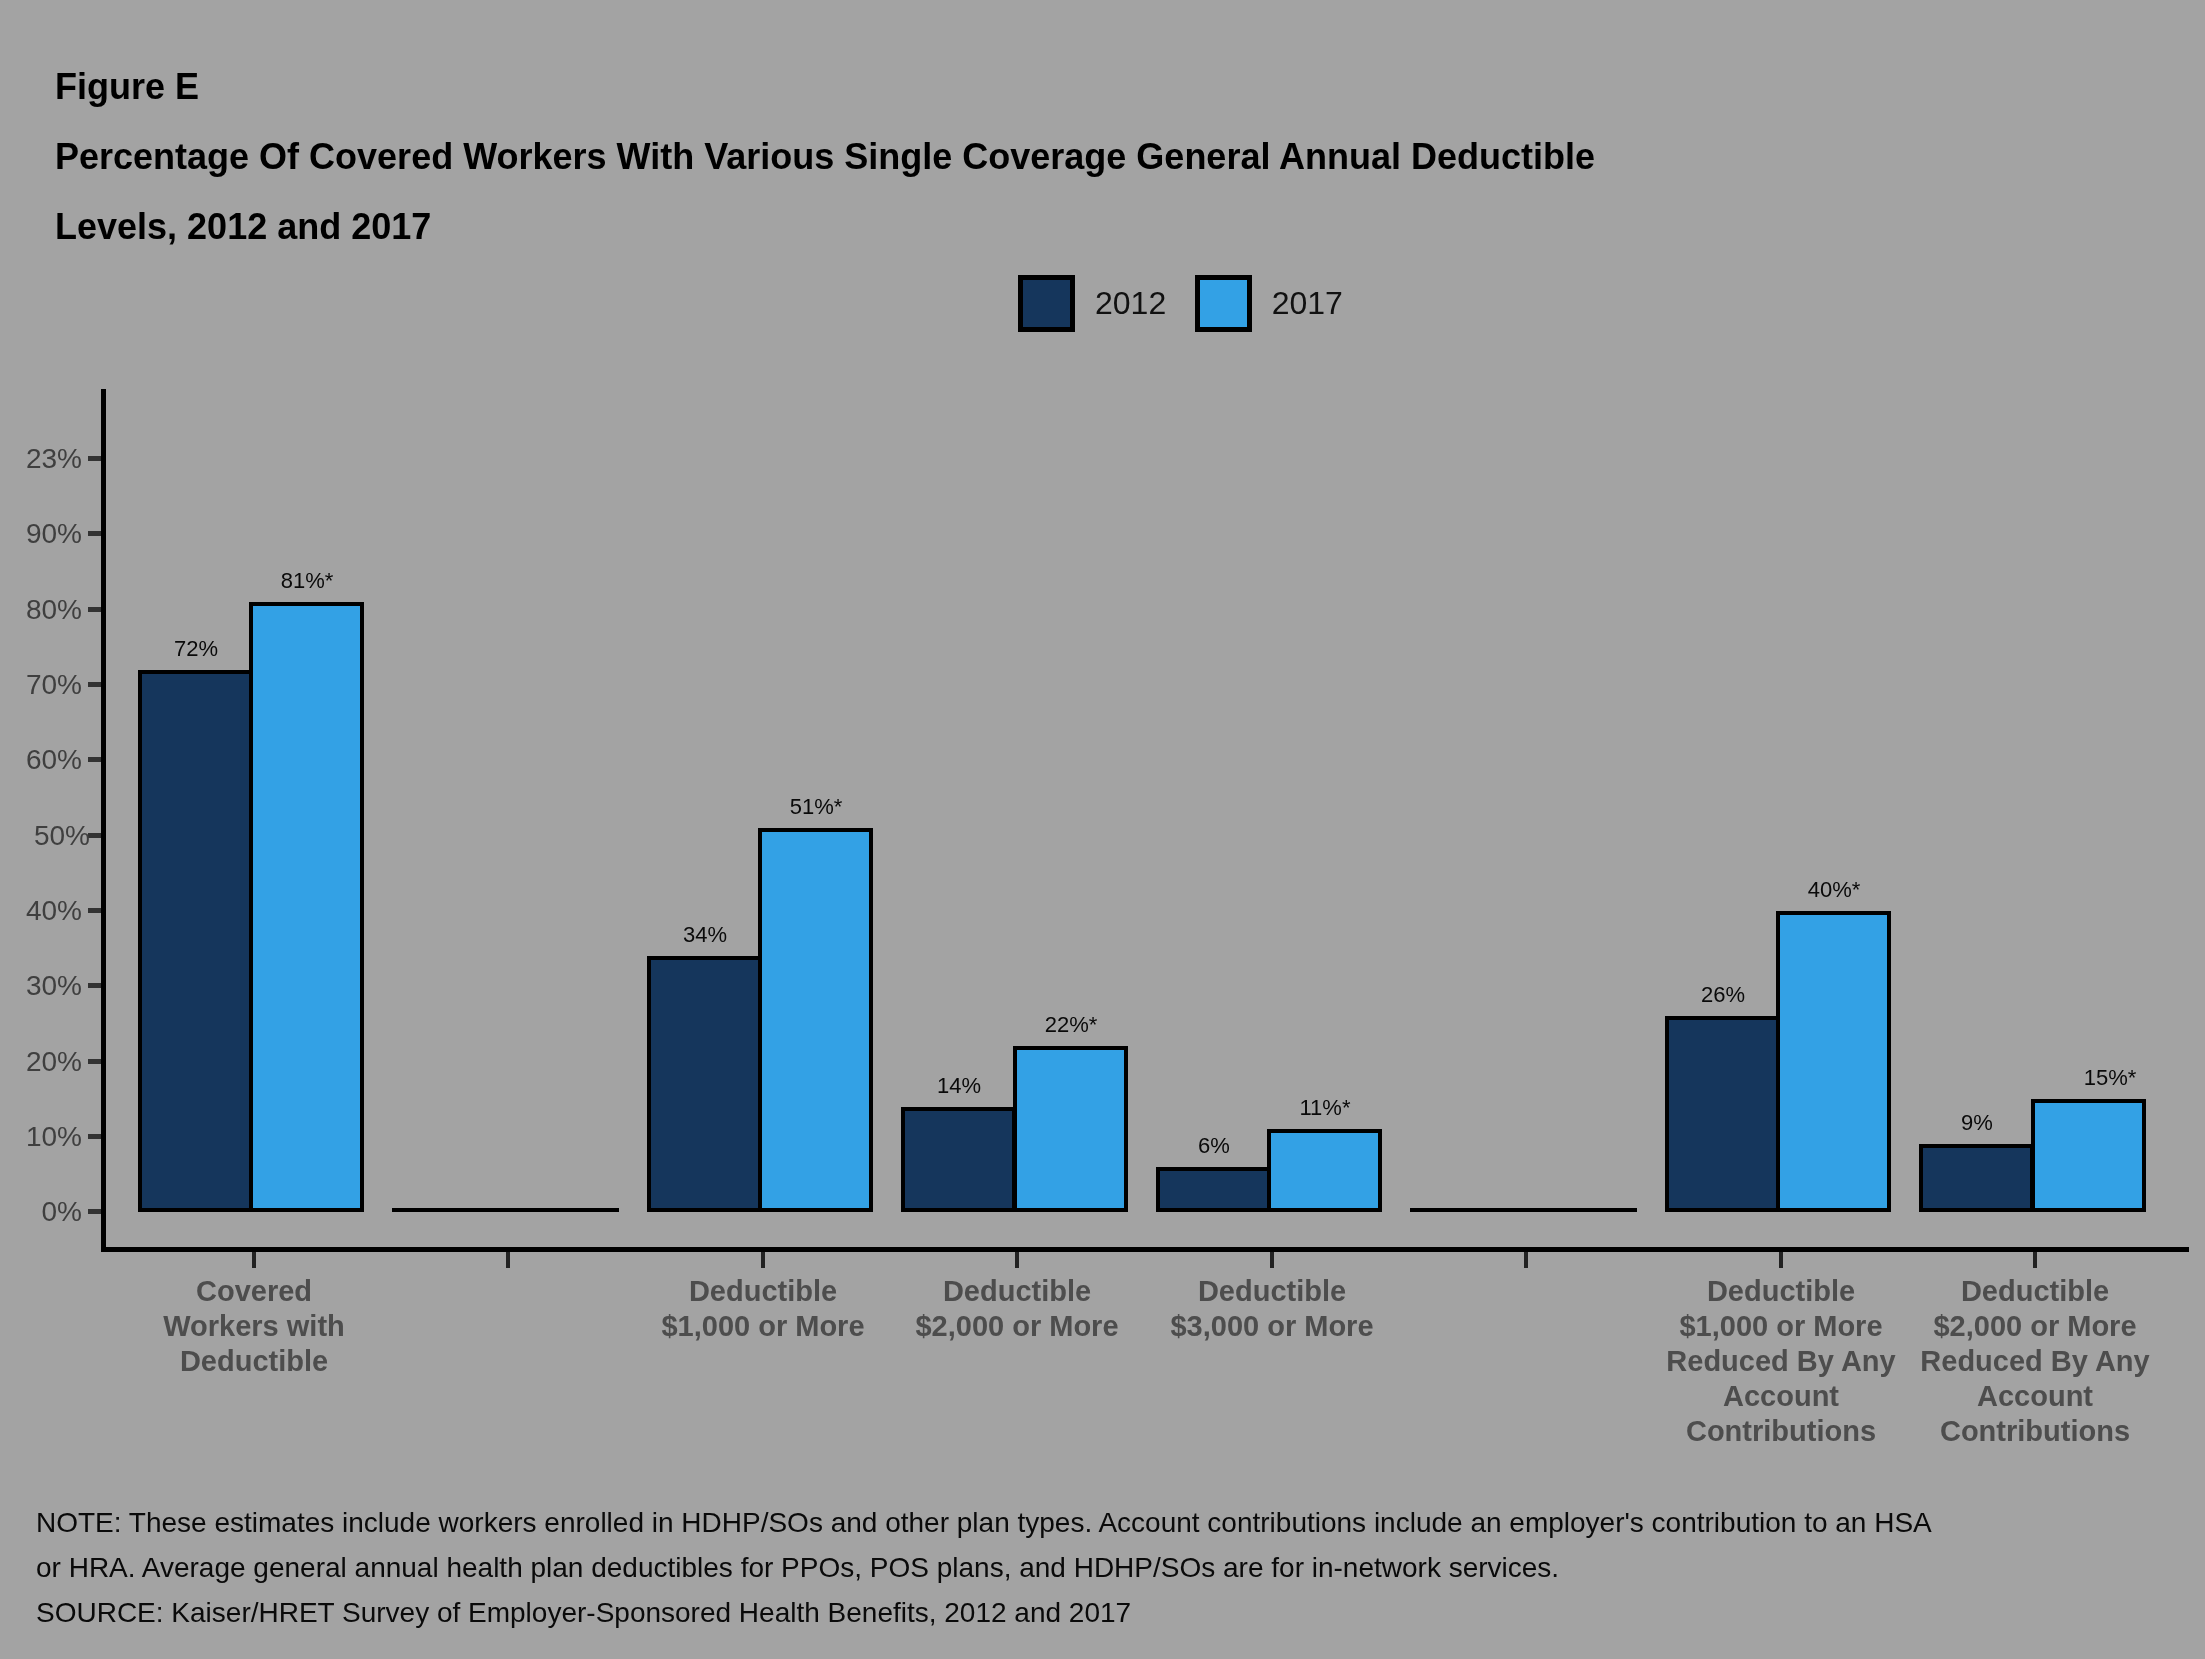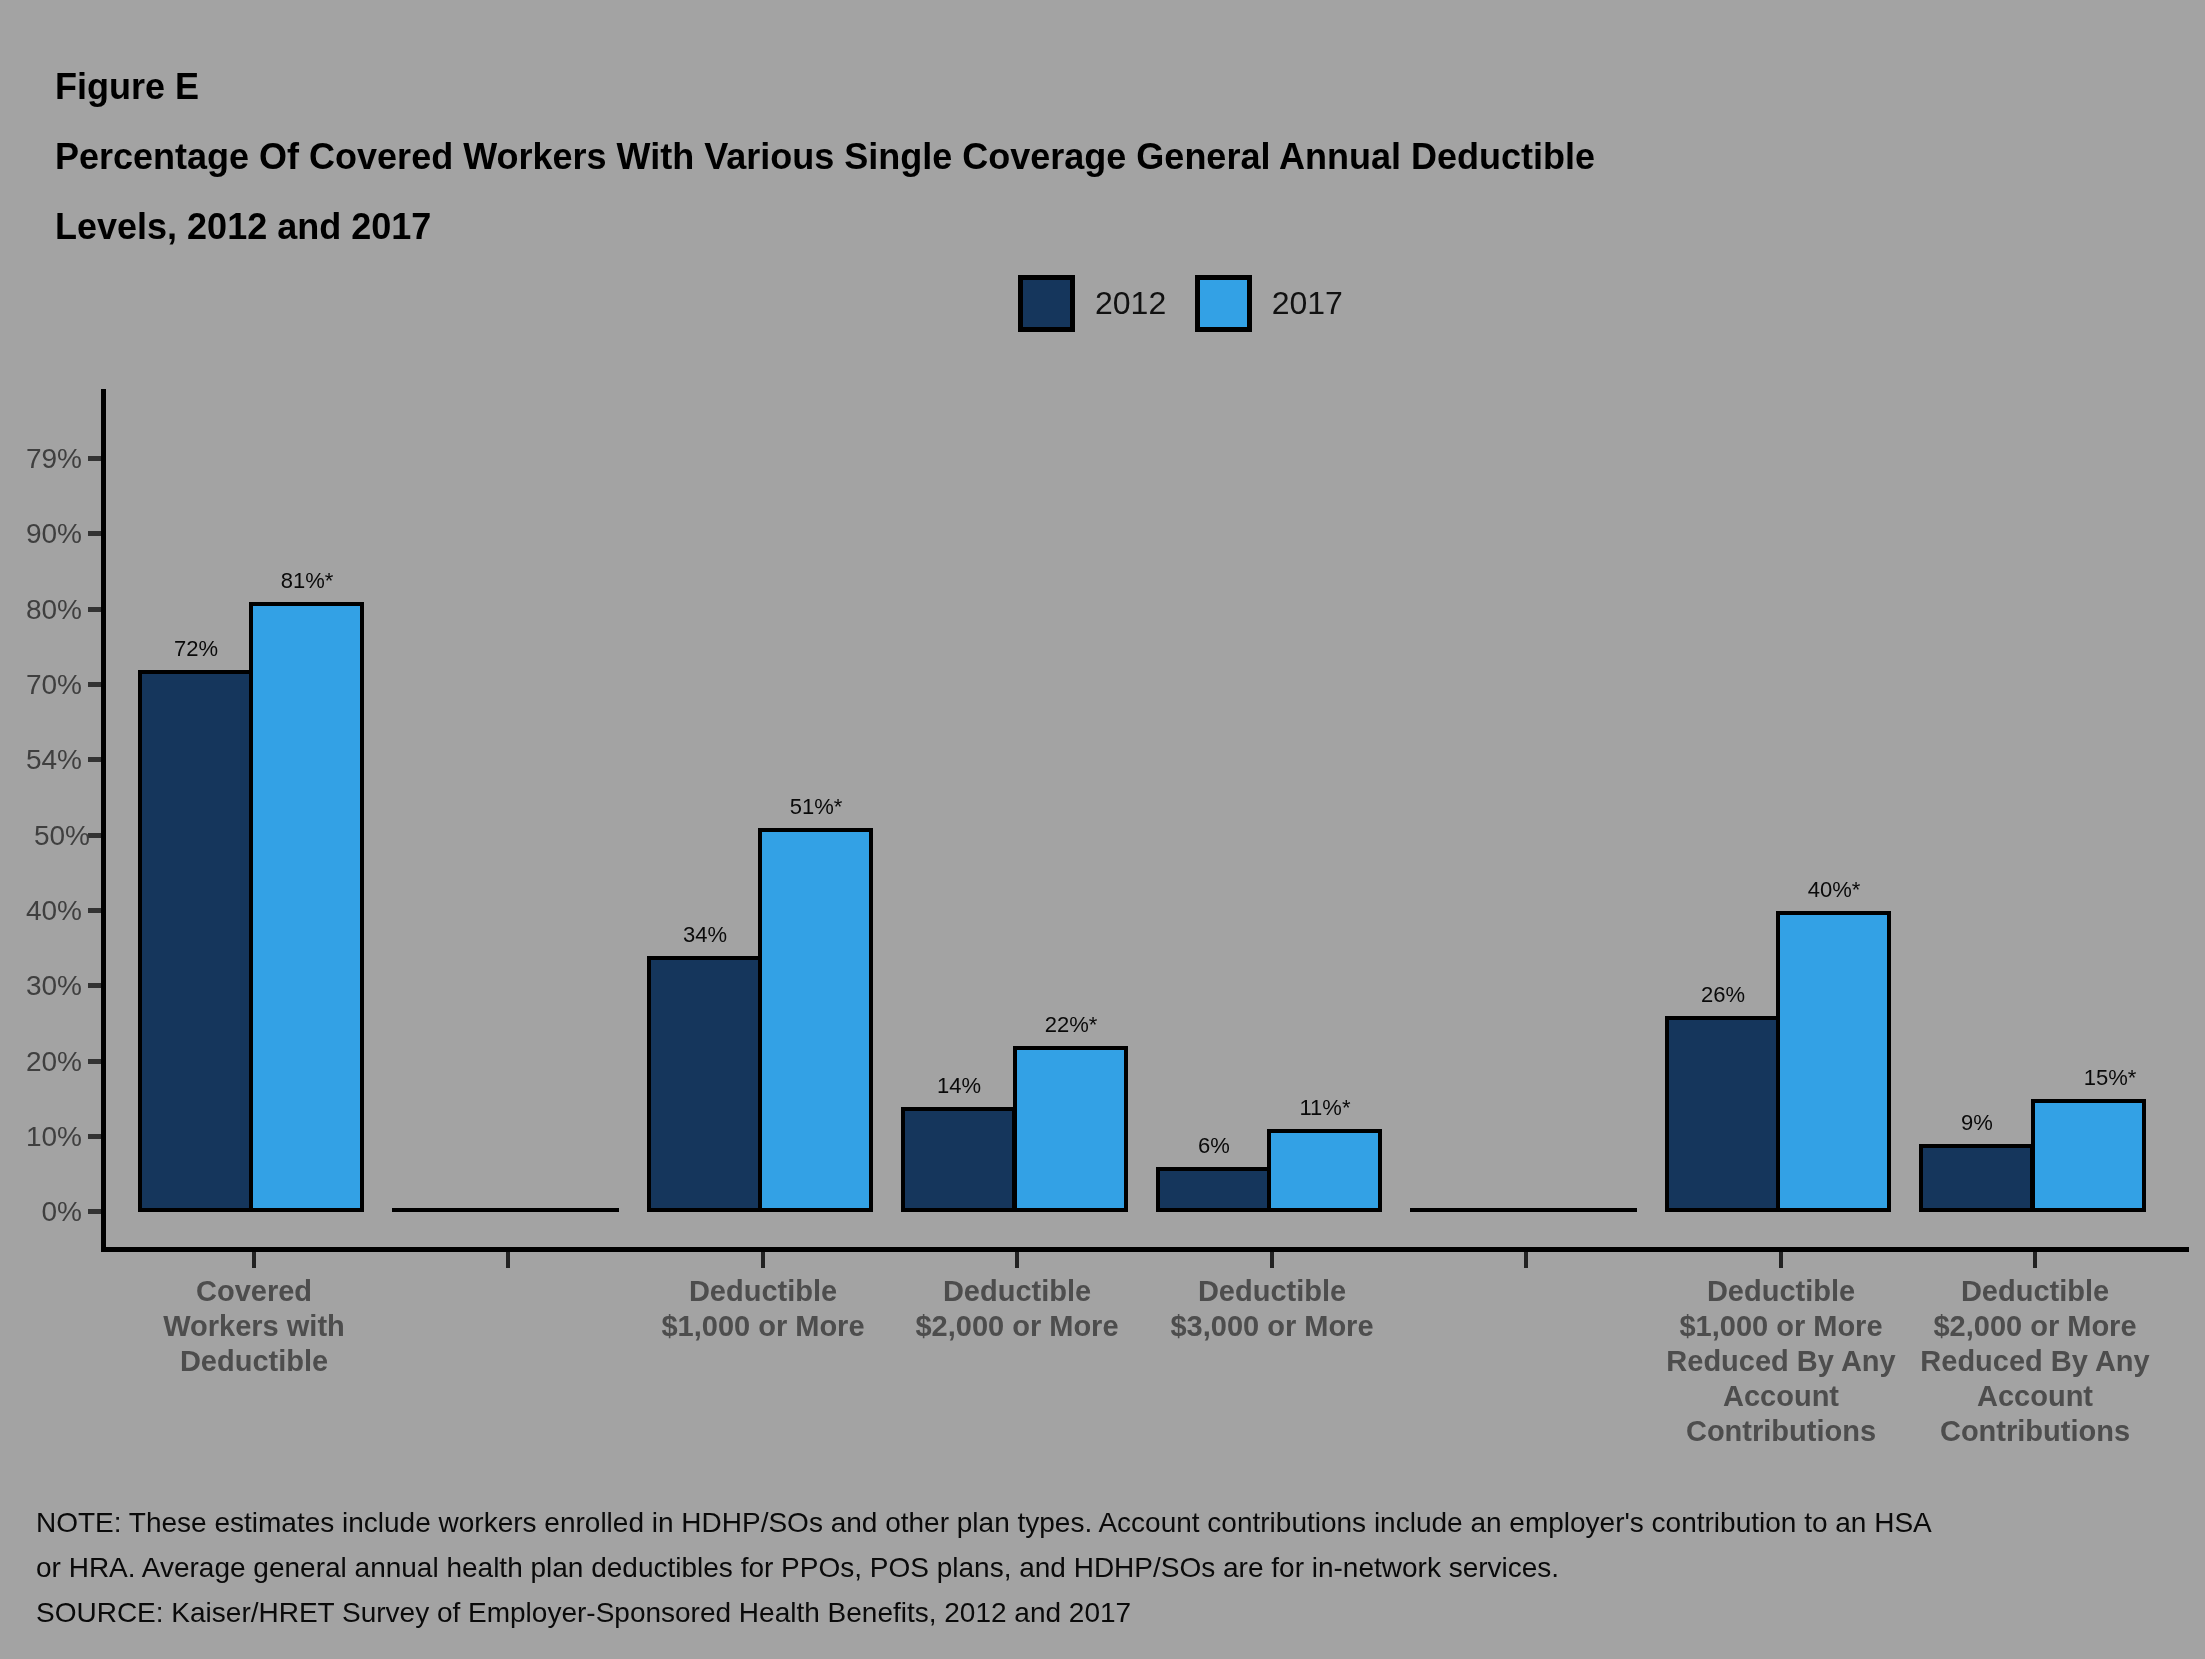--- a/index.html
+++ b/index.html
@@ -68,29 +68,29 @@
       <div class="y-tick-label" style="top: 1119px;">10%</div>
       <div class="y-tick" style="left: 88px; top: 1059px;"></div>
       <div class="y-tick-label" style="top: 1044px;">20%</div>
       <div class="y-tick" style="left: 88px; top: 983px;"></div>
       <div class="y-tick-label" style="top: 968px;">30%</div>
       <div class="y-tick" style="left: 88px; top: 908px;"></div>
       <div class="y-tick-label" style="top: 893px;">40%</div>
       <div class="y-tick" style="left: 88px; top: 833px;"></div>
       <div class="y-tick-label" style="top: 818px; padding-left: 8px;">50%</div>
       <div class="y-tick" style="left: 88px; top: 757px;"></div>
-      <div class="y-tick-label" style="top: 742px;">54%</div>
+      <div class="y-tick-label" style="top: 742px;">60%</div>
       <div class="y-tick" style="left: 88px; top: 682px;"></div>
       <div class="y-tick-label" style="top: 667px;">70%</div>
       <div class="y-tick" style="left: 88px; top: 607px;"></div>
       <div class="y-tick-label" style="top: 592px;">80%</div>
       <div class="y-tick" style="left: 88px; top: 531px;"></div>
       <div class="y-tick-label" style="top: 516px;">90%</div>
       <div class="y-tick" style="left: 88px; top: 456px;"></div>
-      <div class="y-tick-label" style="top: 441px;">79%</div>
+      <div class="y-tick-label" style="top: 441px;">23%</div>
     </div>
   <div id="x-ticks">
       <div class="x-tick" style="left: 252px;"></div>
       <div class="x-tick" style="left: 506px;"></div>
       <div class="x-tick" style="left: 761px;"></div>
       <div class="x-tick" style="left: 1015px;"></div>
       <div class="x-tick" style="left: 1270px;"></div>
       <div class="x-tick" style="left: 1524px;"></div>
       <div class="x-tick" style="left: 1779px;"></div>
       <div class="x-tick" style="left: 2033px;"></div>

